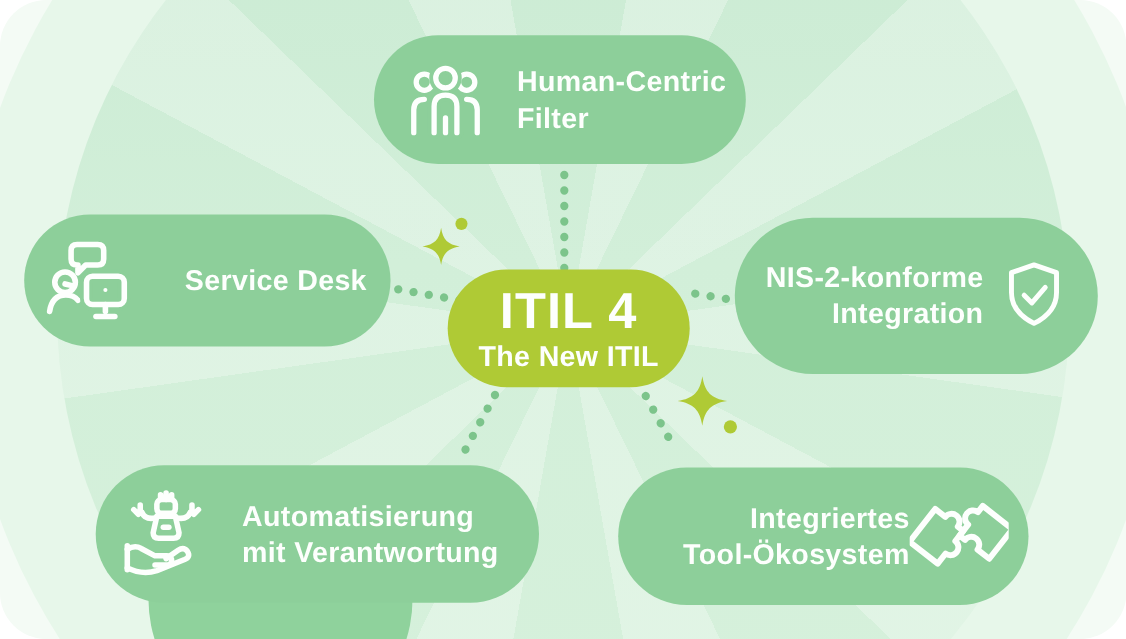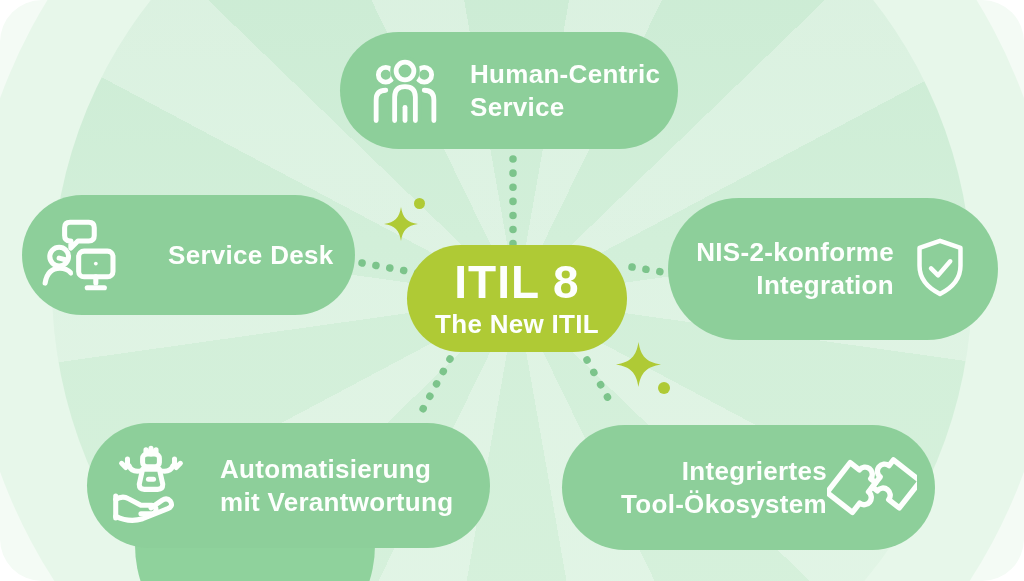--- a/index.html
+++ b/index.html
@@ -89,21 +89,21 @@
       <g stroke="#8DCF9A" stroke-width="16">
           <circle cx="50" cy="23" r="12"></circle>
           <path d="M36 90 V58 q0-14 14-14 q14 0 14 14 V90"></path>
         </g>
       <circle cx="50" cy="23" r="12"></circle>
       <path d="M36 90 V58 q0-14 14-14 q14 0 14 14 V90"></path>
       <path d="M50 90 V72"></path>
     </svg>
     <div class="txt">
       <div>Human-Centric</div>
-      <div>Service</div>
+      <div>Filter</div>
     </div>
   </div>
 
   <div class="bubble b-left">
     <svg class="icon" width="86" height="78" viewBox="0 0 100 100" fill="none" stroke="#FDFFFD" stroke-width="6.5" stroke-linecap="round" stroke-linejoin="round">
       <path d="M36 8 h24 q7 0 7 7 v10 q0 7 -7 7 h-14 l-9 9 v-9 h-1 q-7 0 -7 -7 v-10 q0-7 7-7 z"></path>
       <circle cx="22" cy="52" r="12"></circle>
       <path d="M30 56 l-8 -2"></path>
       <path d="M4 86 q3-19 19-19 q9 0 14 6"></path>
       <g stroke="#8DCF9A" stroke-width="15">
@@ -155,21 +155,21 @@
     </div>
     <svg class="icon" width="90" height="94" viewBox="0 0 100 100" fill="none" stroke="#FDFFFD" stroke-width="6" stroke-linecap="round" stroke-linejoin="round">
       <g transform="rotate(38 52 50)">
         <path d="M50 12 H88 V50 H73 a8 8 0 1 0 -16 0 H50 V36 a8 8 0 1 1 0 -16 Z"></path>
         <path d="M14 44 h13 a8 8 0 1 1 16 0 h7 v13 a8 8 0 1 1 0 16 v13 H14 Z"></path>
       </g>
     </svg>
   </div>
 
   <div class="pill">
-    <div class="t1">ITIL 8</div>
+    <div class="t1">ITIL 4</div>
     <div class="t2">The New ITIL</div>
   </div>
 
   <svg class="sparkle sp1" viewBox="0 0 100 100">
     <path fill="#AFCA35" d="M50 0 C55 32 68 45 100 50 C68 55 55 68 50 100 C45 68 32 55 0 50 C32 45 45 32 50 0 Z"></path>
   </svg>
   <div class="lime-dot ld1"></div>
   <svg class="sparkle sp2" viewBox="0 0 100 100">
     <path fill="#AFCA35" d="M50 0 C55 32 68 45 100 50 C68 55 55 68 50 100 C45 68 32 55 0 50 C32 45 45 32 50 0 Z"></path>
   </svg>

